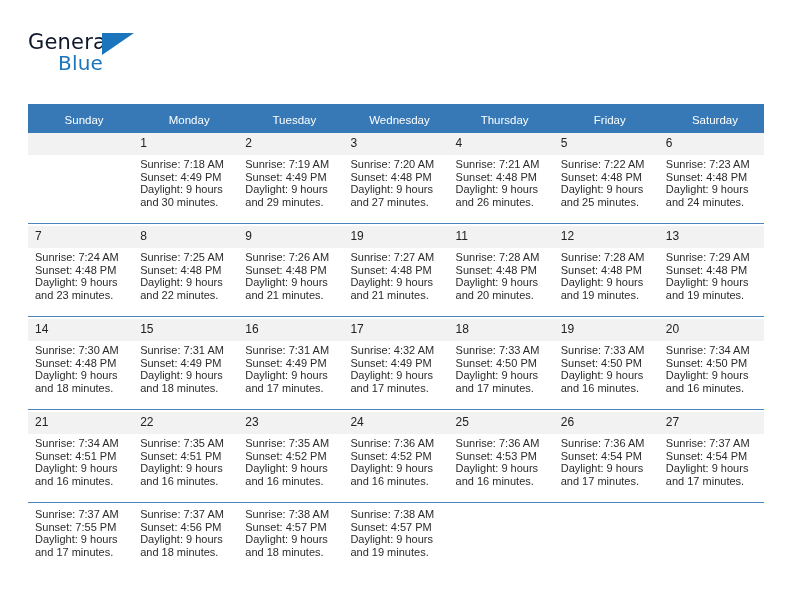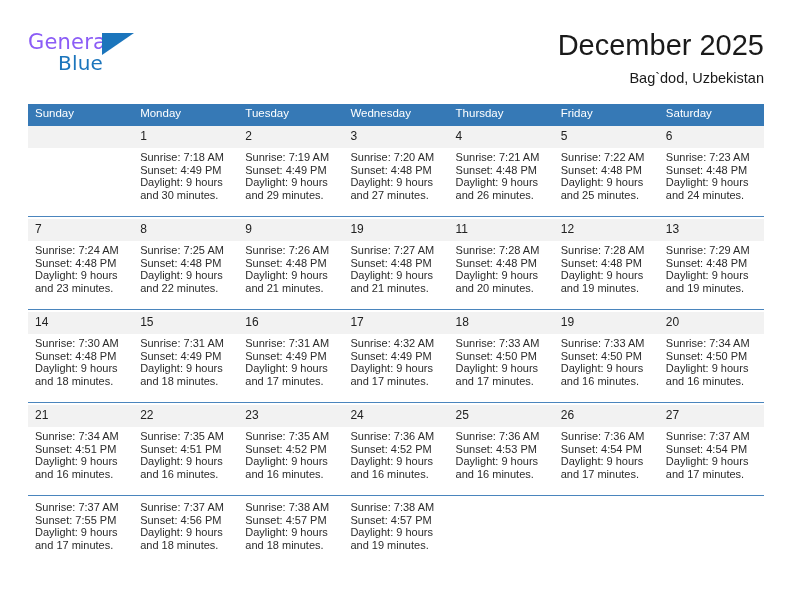--- a/index.html
+++ b/index.html
@@ -35,21 +35,21 @@
     top: 2px;
     width: 180px;
     height: 56px;
   }
   .logo-general {
     position: absolute;
     left: 0;
     top: 0;
     font-size: 21px;
     letter-spacing: 0.2px;
-    color: #8b5cf6;
+    color: #0f172a;
     font-family: "DejaVu Sans", sans-serif;
   }
   .logo-blue {
     position: absolute;
     left: 30px;
     top: 21px;
     font-size: 20px;
     letter-spacing: 0.2px;
     color: #1b75bc;
     font-family: "DejaVu Sans", sans-serif;
@@ -94,22 +94,22 @@
     top: 104px;
     width: 736px;
     border-collapse: collapse;
     table-layout: fixed;
   }
   .calendar th {
     background: #3679b6;
     color: #ffffff;
     font-size: 11.5px;
     font-weight: normal;
-    text-align: left;
-    padding: 2px 0 6px 7px;
+    text-align: center;
+    padding: 9px 0 6px 7px;
     line-height: 14px;
   }
   .calendar td {
     vertical-align: top;
     padding: 0;
     width: 105.1px;
   }
   .week-sep td {
     height: 2px;
     padding: 0;
@@ -143,24 +143,20 @@
 <div class="page">
 
   <div class="header">
 
     <div class="logo">
       <span class="logo-general">General</span>
       <span class="logo-triangle"></span>
       <span class="logo-blue">Blue</span>
     </div>
 
-    <div class="title-block">
-      <h1 class="cal-title">December 2025</h1>
-      <div class="cal-subtitle">Bag`dod, Uzbekistan</div>
-    </div>
 
   </div>
 
   <table class="calendar">
     <colgroup>
       <col>
         <col>
         <col>
         <col>
         <col>

